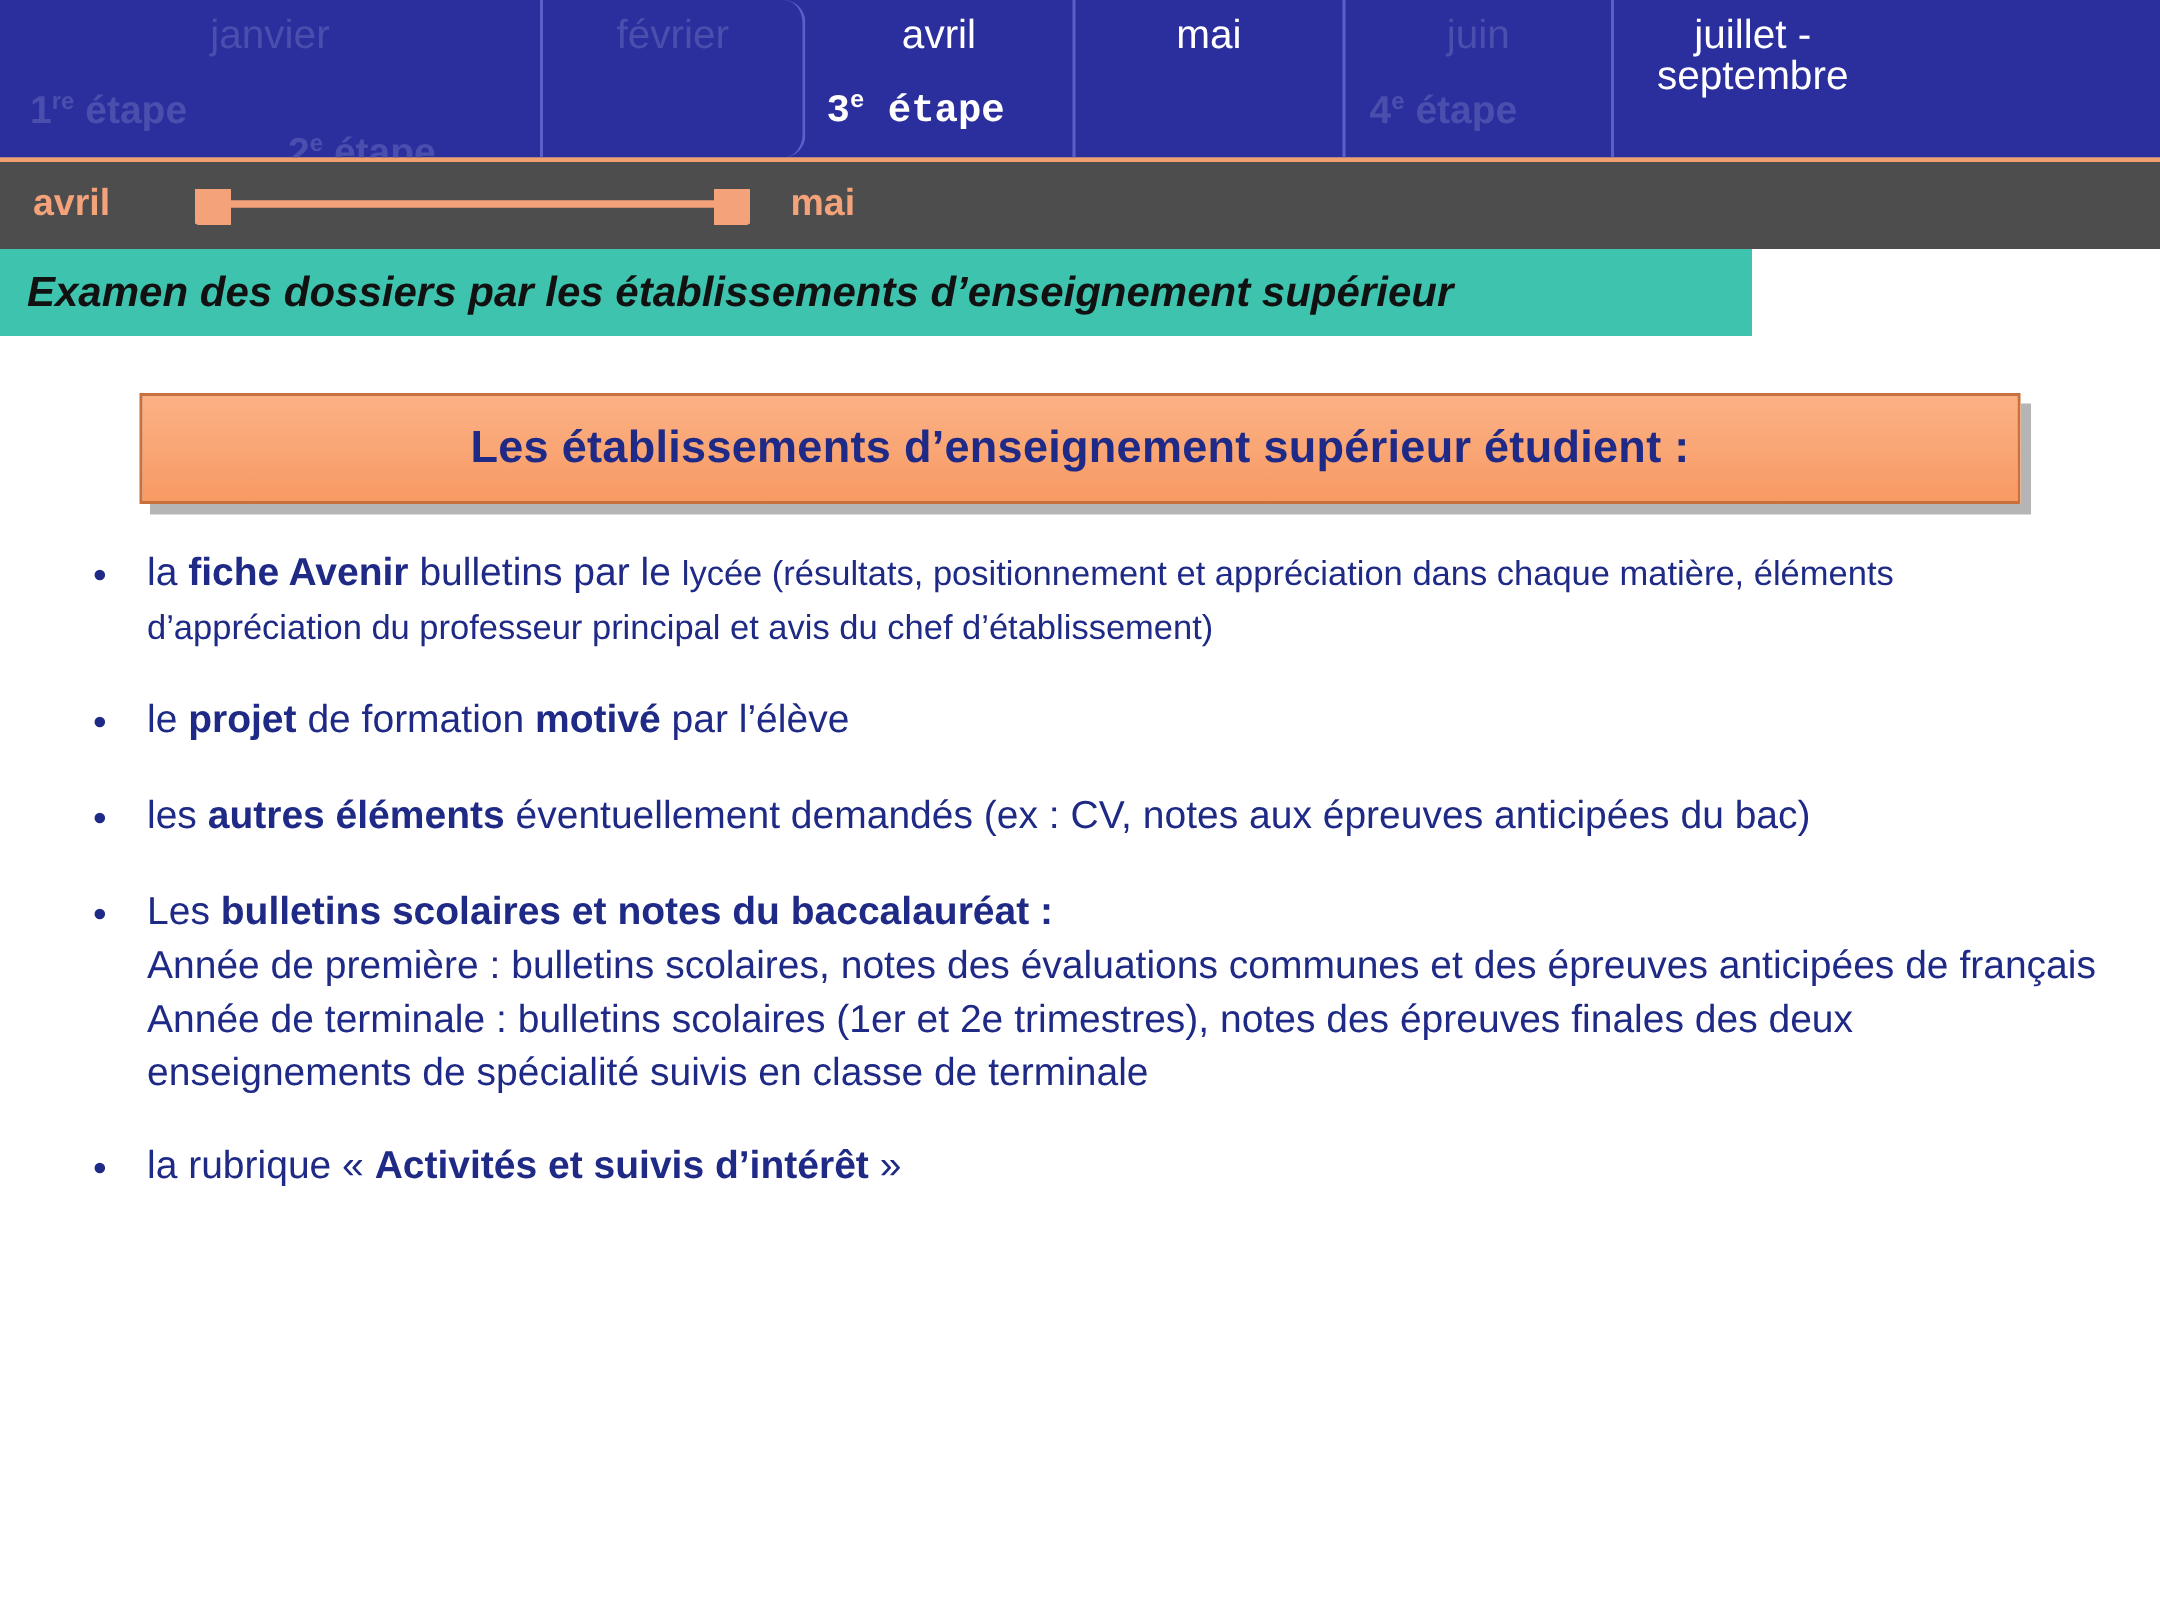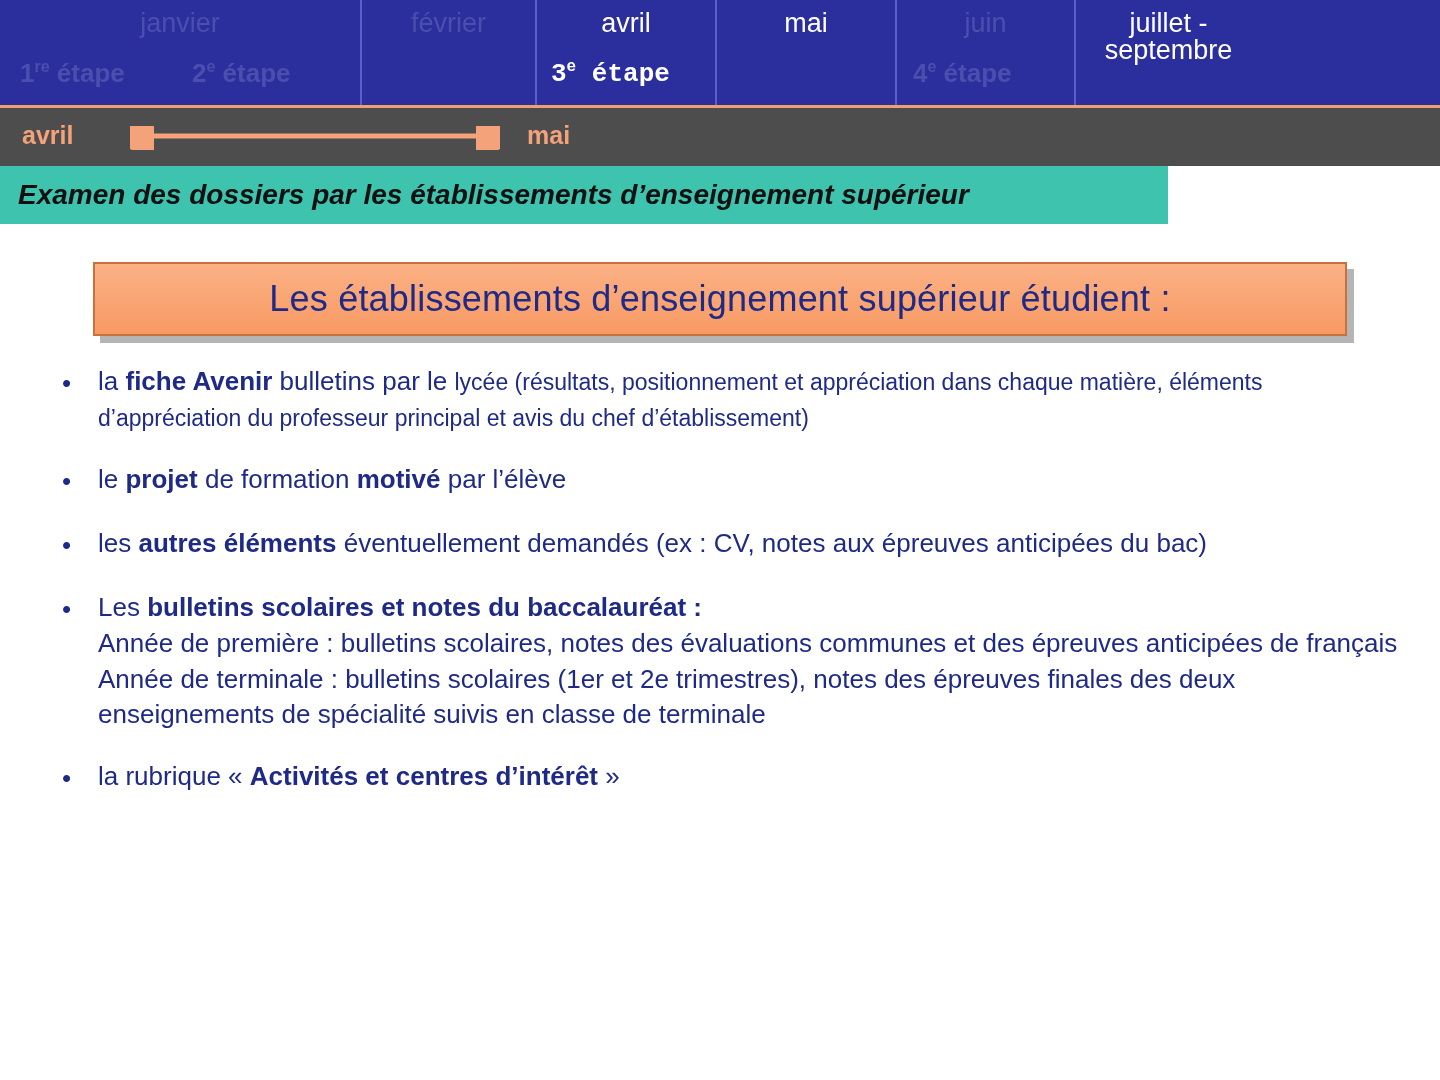--- a/index.html
+++ b/index.html
@@ -111,22 +111,22 @@
     width: 1250px;
     height: 70px;
     background: linear-gradient(#fbb185, #f89a64);
     border: 2px solid #c8713c;
     box-shadow: 7px 7px 0 rgba(120,120,120,0.55);
     display: flex;
     align-items: center;
     justify-content: center;
   }
   .titlebox-text {
-    font-size: 36px;
-    font-weight: normal;
+    font-size: 30px;
+    font-weight: bold;
     color: #1f2a86;
     letter-spacing: .2px;
   }
 
   
   .bullets {
     margin: 28px 0 0 0;
     padding: 0 40px 0 62px;
     color: #1f2a86;
   }
@@ -150,40 +150,40 @@
   .blk { display: block; }
 </style>
 </head>
 <body>
 
 <div class="timeline">
   <div id="months-host" style="display:flex;width:1440px;">
       <div class="month-col" style="width: 362px;">
         <div class="month-label month-dim">janvier</div>
       </div>
-      <div class="month-col" style="width: 175px;">
+      <div class="month-col" style="width: 175px; border-radius: 15px;">
         <div class="month-label month-dim">février</div>
       </div>
       <div class="month-col" style="width: 180px;">
         <div class="month-label month-on">avril</div>
       </div>
       <div class="month-col" style="width: 180px;">
         <div class="month-label month-on">mai</div>
       </div>
       <div class="month-col" style="width: 179px;">
         <div class="month-label month-dim">juin</div>
       </div>
       <div class="month-col" style="width: 185px;">
         <div class="month-label month-on">juillet -
 septembre</div>
       </div>
     </div>
   <div class="etape-row" id="etapes-host">
       <div class="etape etape-dim" style="left: 20px;"><span>1</span><sup>re</sup><span> étape</span></div>
-      <div class="etape etape-dim" style="left: 192px;"><span>2</span><sup>e</sup><span> étape</span></div>
+      <div class="etape etape-dim" style="left: 192px; margin-top: 28px;"><span>2</span><sup>e</sup><span> étape</span></div>
       <div class="etape etape-on" style="left: 551px;"><span>3</span><sup>e</sup><span> étape</span></div>
       <div class="etape etape-dim" style="left: 913px;"><span>4</span><sup>e</sup><span> étape</span></div>
     </div>
 </div>
 
 <div class="greyband">
   <span class="gl left">avril</span>
   <span class="arrow-wrap">
     <svg width="370" height="24" viewBox="0 0 370 24">
       <defs>
@@ -222,15 +222,15 @@
     <div class="bullet">
       <div class="dot">•</div>
       <div class="btext"><span>les </span><b>autres éléments</b><span> éventuellement demandés (ex : CV, notes aux épreuves anticipées du bac)</span></div>
     </div>
     <div class="bullet">
       <div class="dot">•</div>
       <div class="btext"><span>Les </span><b>bulletins scolaires et notes du baccalauréat :</b><span class="blk">Année de première : bulletins scolaires, notes des évaluations communes et des épreuves anticipées de français</span><span class="blk">Année de terminale : bulletins scolaires (1er et 2e trimestres), notes des épreuves finales des deux enseignements de spécialité suivis en classe de terminale</span></div>
     </div>
     <div class="bullet">
       <div class="dot">•</div>
-      <div class="btext"><span>la rubrique « </span><b>Activités et centres d’intérêt</b><span> »</span></div>
+      <div class="btext"><span>la rubrique « </span><b>Activités et suivis d’intérêt</b><span> »</span></div>
     </div>
   </div>
 
 </body></html>

